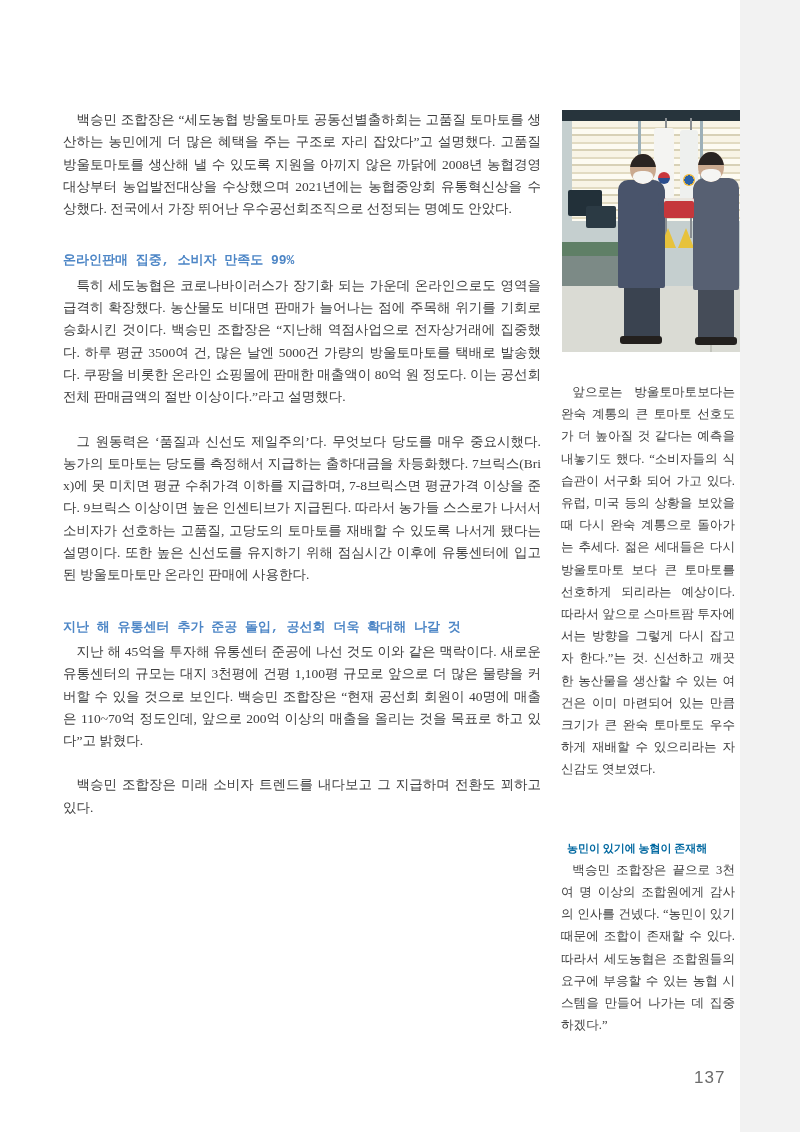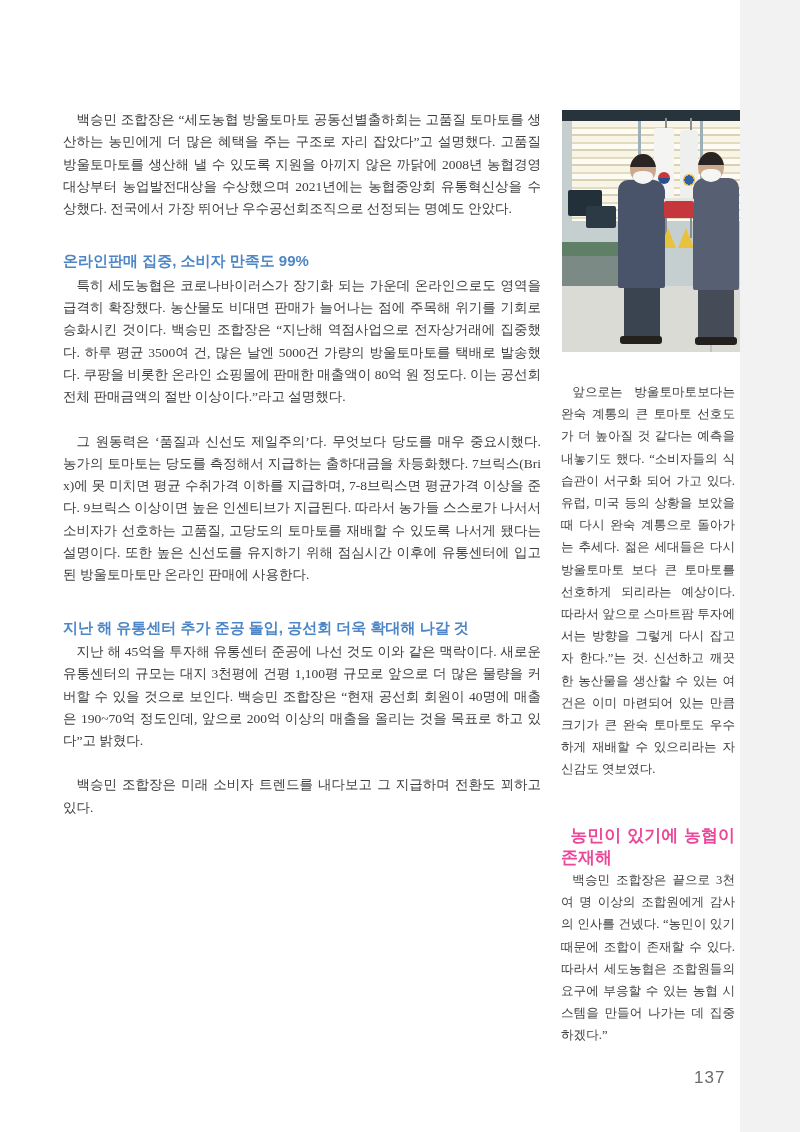--- a/index.html
+++ b/index.html
@@ -13,22 +13,22 @@
     background:#ffffff;overflow:hidden;
   }
   
   .col-left{
     position:absolute;left:63px;top:109px;width:478px;
     color:#3d3d3d;font-size:13.5px;line-height:22.3px;
     text-align:justify;word-break:break-all;
   }
   .col-left p{margin:0 0 22px;text-indent:1em;}
   .col-left h2{
-    font-family:Liberation Sans, sans-serif;
-    font-size:15px;line-height:22.3px;font-weight:bold;
+    font-family:Liberation Mono, monospace;
+    font-size:13px;line-height:22.3px;font-weight:bold;
     color:#4d86c6;margin:30px 0 2px;text-indent:0;
   }
   .col-left h2:first-child{margin-top:0;}
   
   .photo{
     position:absolute;left:562px;top:110px;width:233px;height:242px;
     background:#c5cfcf;overflow:hidden;
   }
   .ph{position:absolute;}
   .topband{left:0;top:0;width:233px;height:11px;background:#27343c;}
@@ -74,43 +74,43 @@
   .legs-r{left:136px;top:180px;width:36px;height:48px;background:#454c58;}
   .shoes-l{left:58px;top:226px;width:42px;height:8px;background:#23201e;border-radius:3px;}
   .shoes-r{left:133px;top:227px;width:42px;height:8px;background:#23201e;border-radius:3px;}
   .col-right{
     position:absolute;left:561px;top:380px;width:174px;
     color:#3d3d3d;font-size:12.6px;line-height:22.2px;
     text-align:justify;word-break:break-all;
   }
   .col-right p{margin:1px 0 22px;text-indent:0.9em;}
   .col-right h3{
-    font-size:17px;line-height:22.2px;font-weight:bold;color:#ec4899;
-    margin:44px 0 0;text-indent:0.55em;
+    font-size:11px;line-height:22.2px;font-weight:bold;color:#0369a1;
+    margin:56px 0 0;text-indent:0.55em;
   }
   .col-right p.after-sub{margin-top:0;}
   
   .pagenum{
     position:absolute;left:694px;top:1068px;
     font-family:"Liberation Sans","DejaVu Sans",sans-serif;
     font-size:17px;color:#6b6b6b;letter-spacing:1px;
   }
 </style>
 </head>
 <body>
 
 <div class="page">
 
   <div class="col-left">
     <p>백승민 조합장은 “세도농협 방울토마토 공동선별출하회는 고품질 토마토를 생산하는 농민에게 더 많은 혜택을 주는 구조로 자리 잡았다”고 설명했다. 고품질 방울토마토를 생산해 낼 수 있도록 지원을 아끼지 않은 까닭에 2008년 농협경영대상부터 농업발전대상을 수상했으며 2021년에는 농협중앙회 유통혁신상을 수상했다. 전국에서 가장 뛰어난 우수공선회조직으로 선정되는 명예도 안았다.</p>
     <h2>온라인판매 집중, 소비자 만족도 99%</h2>
     <p>특히 세도농협은 코로나바이러스가 장기화 되는 가운데 온라인으로도 영역을 급격히 확장했다. 농산물도 비대면 판매가 늘어나는 점에 주목해 위기를 기회로 승화시킨 것이다. 백승민 조합장은 “지난해 역점사업으로 전자상거래에 집중했다. 하루 평균 3500여 건, 많은 날엔 5000건 가량의 방울토마토를 택배로 발송했다. 쿠팡을 비롯한 온라인 쇼핑몰에 판매한 매출액이 80억 원 정도다. 이는 공선회 전체 판매금액의 절반 이상이다.”라고 설명했다.</p>
     <p>그 원동력은 ‘품질과 신선도 제일주의’다. 무엇보다 당도를 매우 중요시했다. 농가의 토마토는 당도를 측정해서 지급하는 출하대금을 차등화했다. 7브릭스(Brix)에 못 미치면 평균 수취가격 이하를 지급하며, 7-8브릭스면 평균가격 이상을 준다. 9브릭스 이상이면 높은 인센티브가 지급된다. 따라서 농가들 스스로가 나서서 소비자가 선호하는 고품질, 고당도의 토마토를 재배할 수 있도록 나서게 됐다는 설명이다. 또한 높은 신선도를 유지하기 위해 점심시간 이후에 유통센터에 입고된 방울토마토만 온라인 판매에 사용한다.</p>
     <h2>지난 해 유통센터 추가 준공 돌입, 공선회 더욱 확대해 나갈 것</h2>
-    <p>지난 해 45억을 투자해 유통센터 준공에 나선 것도 이와 같은 맥락이다. 새로운 유통센터의 규모는 대지 3천평에 건평 1,100평 규모로 앞으로 더 많은 물량을 커버할 수 있을 것으로 보인다. 백승민 조합장은 “현재 공선회 회원이 40명에 매출은 190~70억 정도인데, 앞으로 200억 이상의 매출을 올리는 것을 목표로 하고 있다”고 밝혔다.</p>
+    <p>지난 해 45억을 투자해 유통센터 준공에 나선 것도 이와 같은 맥락이다. 새로운 유통센터의 규모는 대지 3천평에 건평 1,100평 규모로 앞으로 더 많은 물량을 커버할 수 있을 것으로 보인다. 백승민 조합장은 “현재 공선회 회원이 40명에 매출은 110~70억 정도인데, 앞으로 200억 이상의 매출을 올리는 것을 목표로 하고 있다”고 밝혔다.</p>
     <p>백승민 조합장은 미래 소비자 트렌드를 내다보고 그 지급하며 전환도 꾀하고 있다.</p>
   </div>
 
   <div class="photo" title="마스크를 쓴 두 남성이 사무실에서 태극기 앞에 서서 붉은 상자를 함께 들고 있는 사진">
     <div class="ph blinds"></div>
     <div class="ph frame1"></div>
     <div class="ph frame2"></div>
     <div class="ph topband"></div>
     <div class="ph glass"></div>
     <div class="ph cabinet"></div>

